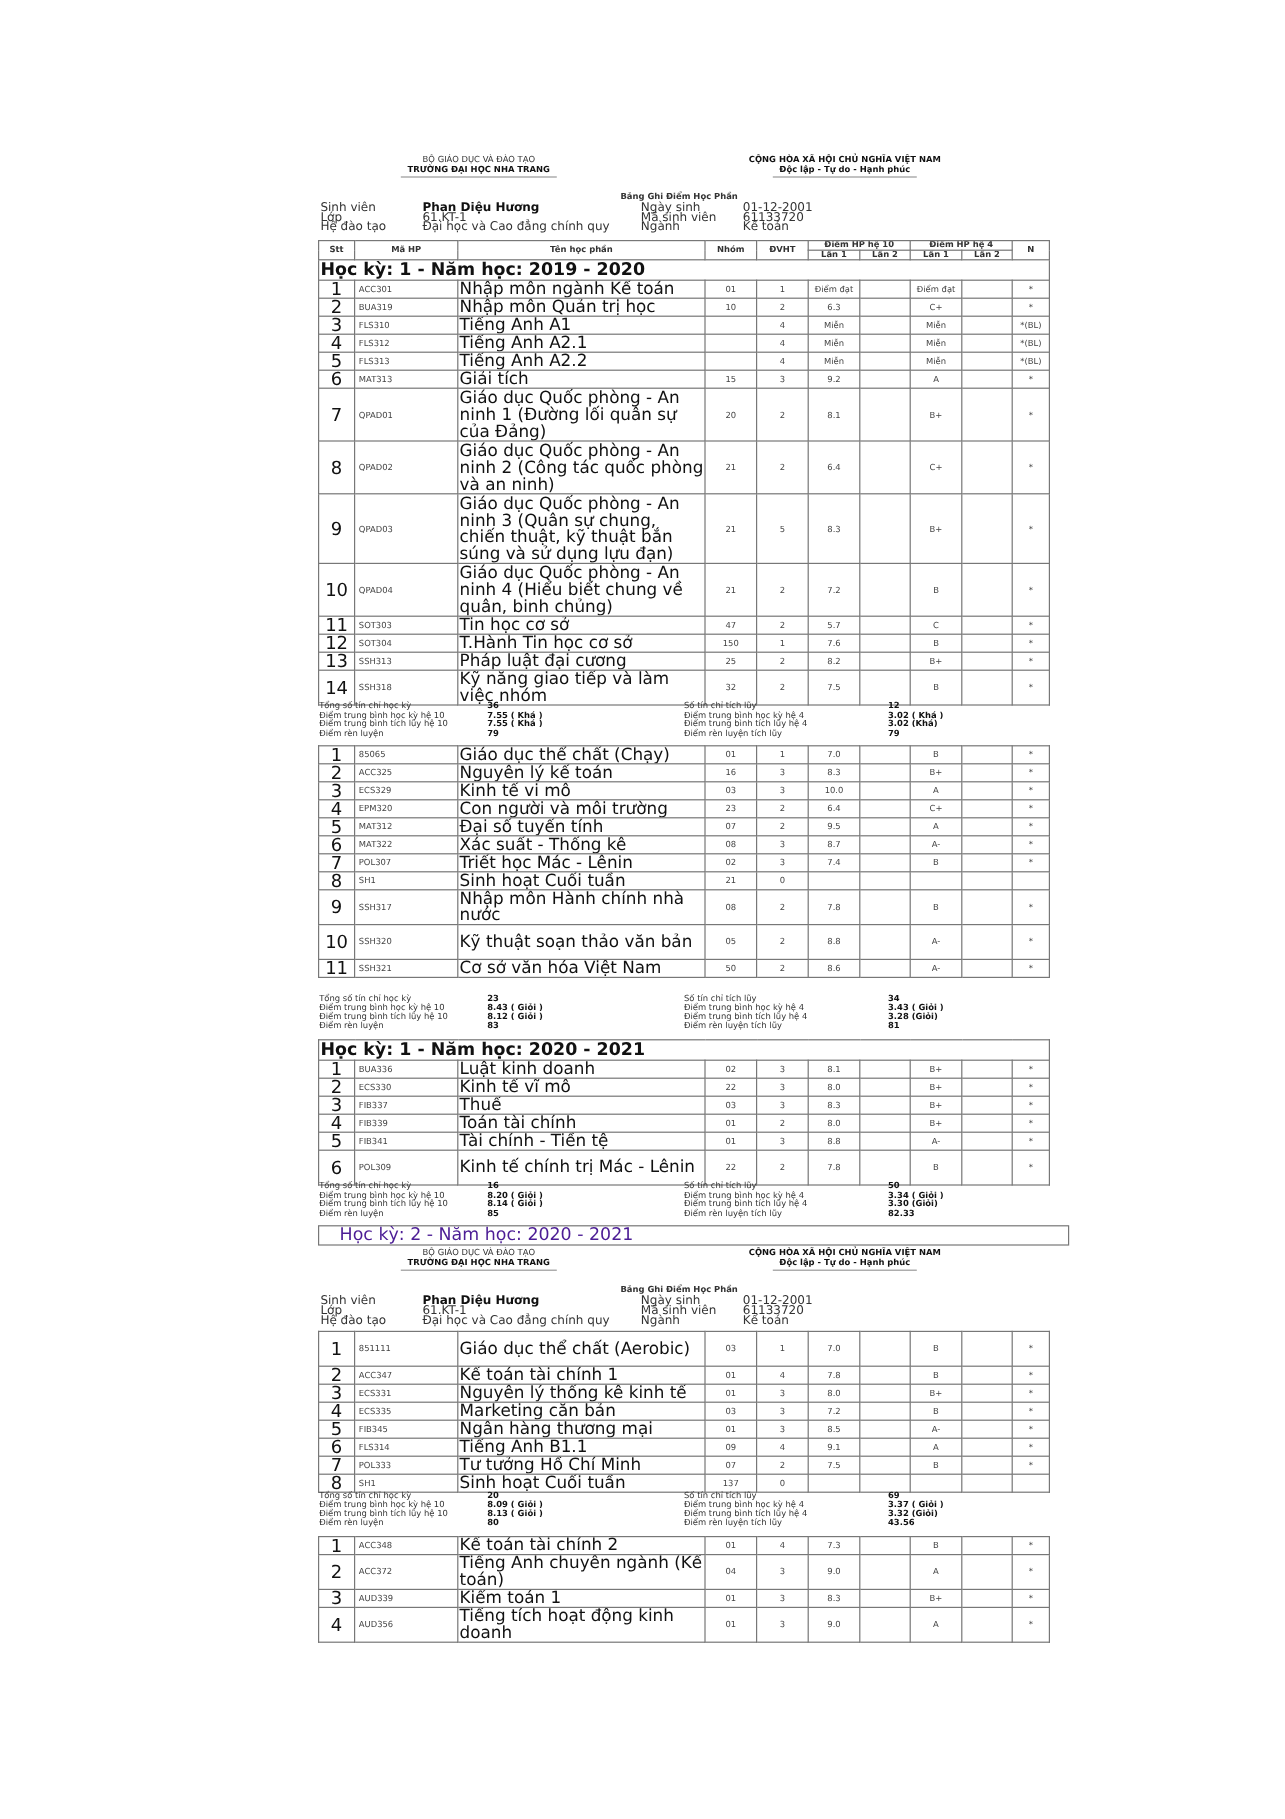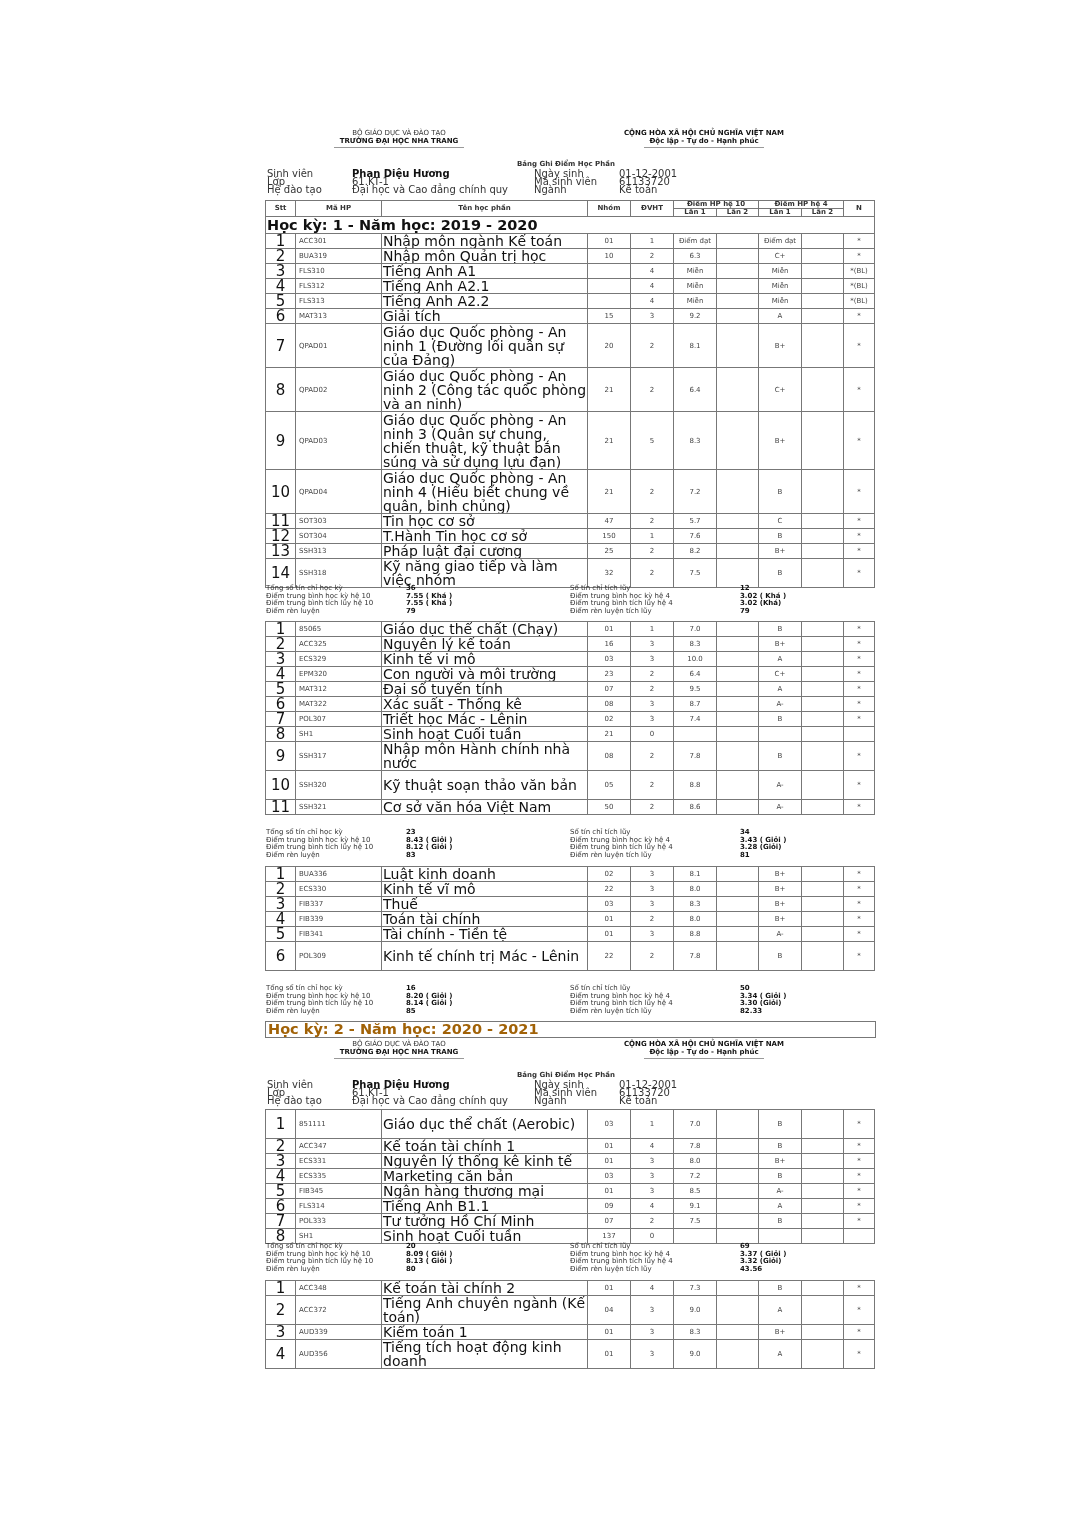--- a/index.html
+++ b/index.html
@@ -20,21 +20,21 @@
   td.c { font-size:7px; text-align:center; color:#444; }
   tr.sem td { font-size:14.5px; font-weight:bold; color:#111; height:16px; line-height:15px; padding-left:1px; }
   tr.r1 td { height:14px; }
   tr.r2 td { height:28px; }
   tr.r3 td { height:43px; }
   tr.r4 td { height:57px; }
   .summary { position:absolute; font-size:7px; line-height:7.5px; color:#333; width:609px; left:227px; }
   .summary .row { display:flex; }
   .summary .l1 { width:140px; } .summary .v1 { width:164px; font-weight:bold; color:#111; }
   .summary .l2 { width:170px; } .summary .v2 { font-weight:bold; color:#111; }
-  .sembar { position:absolute; left:226px; width:607px; border:1px solid #777; font-size:14.5px; font-weight:bold; color:#a16207; height:15px; line-height:15px; padding-left:2px; }
+  .sembar { position:absolute; left:226px; width:607px; border:1px solid #777; font-size:14.5px; font-weight:normal; color:#4c1d95; height:15px; line-height:15px; padding-left:17px; }
 </style>
 </head>
 <body>
 
 <div class="page" id="page">
     <div class="hdr" style="left:275px;top:129px;width:170px;"><div>BỘ GIÁO DỤC VÀ ĐÀO TẠO</div><b>TRƯỜNG ĐẠI HỌC NHA TRANG</b><span class="ul" style="width:130px"></span></div>
     <div class="hdr" style="left:560px;top:129px;width:210px;"><b>CỘNG HÒA XÃ HỘI CHỦ NGHĨA VIỆT NAM</b><br><b>Độc lập - Tự do - Hạnh phúc</b><span class="ul" style="width:120px"></span></div>
     <div class="title" style="left:478px;top:160px;"><span>Bảng Ghi Điểm Học Phần</span></div>
     <div class="info" style="left:228px;top:170px"><span>Sinh viên</span></div>
     <div class="info" style="left:313px;top:170px"><b>Phan Diệu Hương</b></div>
@@ -475,20 +475,23 @@
         <col style="width:206px">
         <col style="width:43px">
         <col style="width:43px">
         <col style="width:43px">
         <col style="width:42px">
         <col style="width:43px">
         <col style="width:42px">
         <col style="width:31px">
       </colgroup>
       <tbody>
+        <tr class="sem">
+          <td colspan="10">Học kỳ: 1 - Năm học: 2020 - 2021</td>
+        </tr>
         <tr class="r1">
           <td class="stt">1</td>
           <td class="ma">BUA336</td>
           <td class="ten">Luật kinh doanh</td>
           <td class="c">02</td>
           <td class="c">3</td>
           <td class="c">8.1</td>
           <td class="c"></td>
           <td class="c">B+</td>
           <td class="c"></td>

